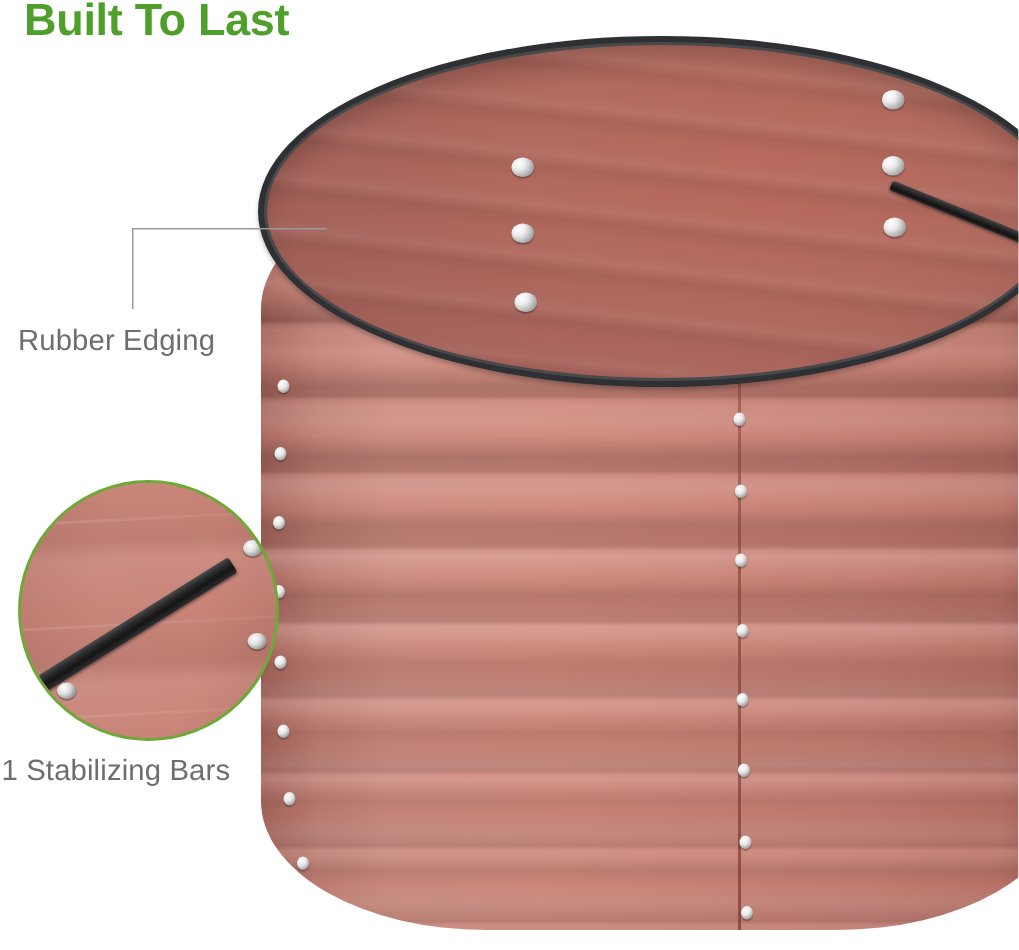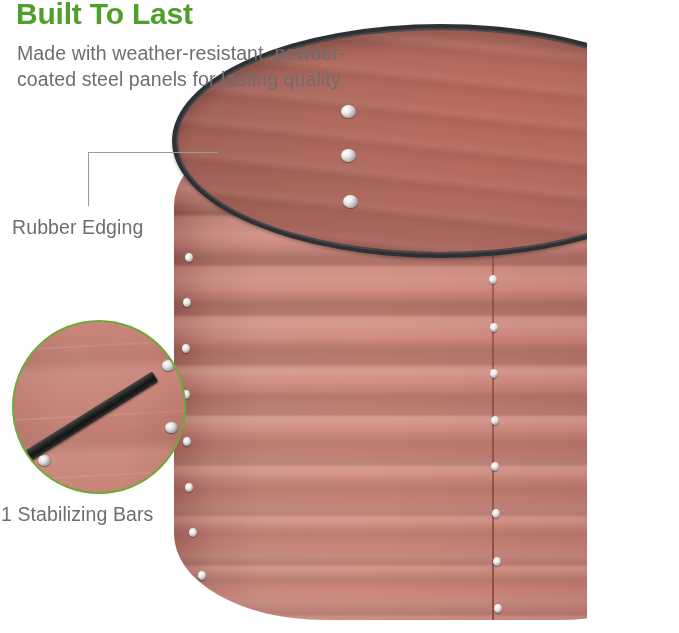--- a/index.html
+++ b/index.html
@@ -6,21 +6,21 @@
   html, body {
     margin: 0;
     padding: 0;
     background: #ffffff;
   }
   body {
     font-family: "Liberation Sans", sans-serif;
   }
   .canvas {
     position: relative;
-    width: 587px;
+    width: 679px;
     height: 633px;
     background: #ffffff;
     overflow: hidden;
   }
 
   
   .headline {
     position: absolute;
     left: 16px;
     top: -3px;
@@ -296,21 +296,20 @@
     <div class="screw big" style="left:197px; top:167px;"></div>
 
     <div class="screw big" style="left:442px; top:32px;"></div>
     <div class="screw big" style="left:442px; top:76px;"></div>
     <div class="screw big" style="left:443px; top:117px;"></div>
     <div class="stab-bar" style="left:448px; top:92px; width:130px; height:7px; transform-origin: 0 50%; transform: rotate(22deg);"></div>
 
   </div>
 
   <div class="headline">Built To Last</div>
-  <div class="subhead">Made with weather-resistant, powder-coated steel panels for lasting quality</div>
 
   <div class="leader-h"></div>
   <div class="leader-v"></div>
   <div class="label-rubber">Rubber Edging</div>
 
   <div class="zoom-circle">
     <div class="zc-panel"></div>
     <div class="zc-seam" style="top:22px; transform: rotate(-3deg);"></div>
     <div class="zc-seam" style="top:92px; transform: rotate(-3deg);"></div>
     <div class="zc-seam" style="top:152px; transform: rotate(-3deg);"></div>

